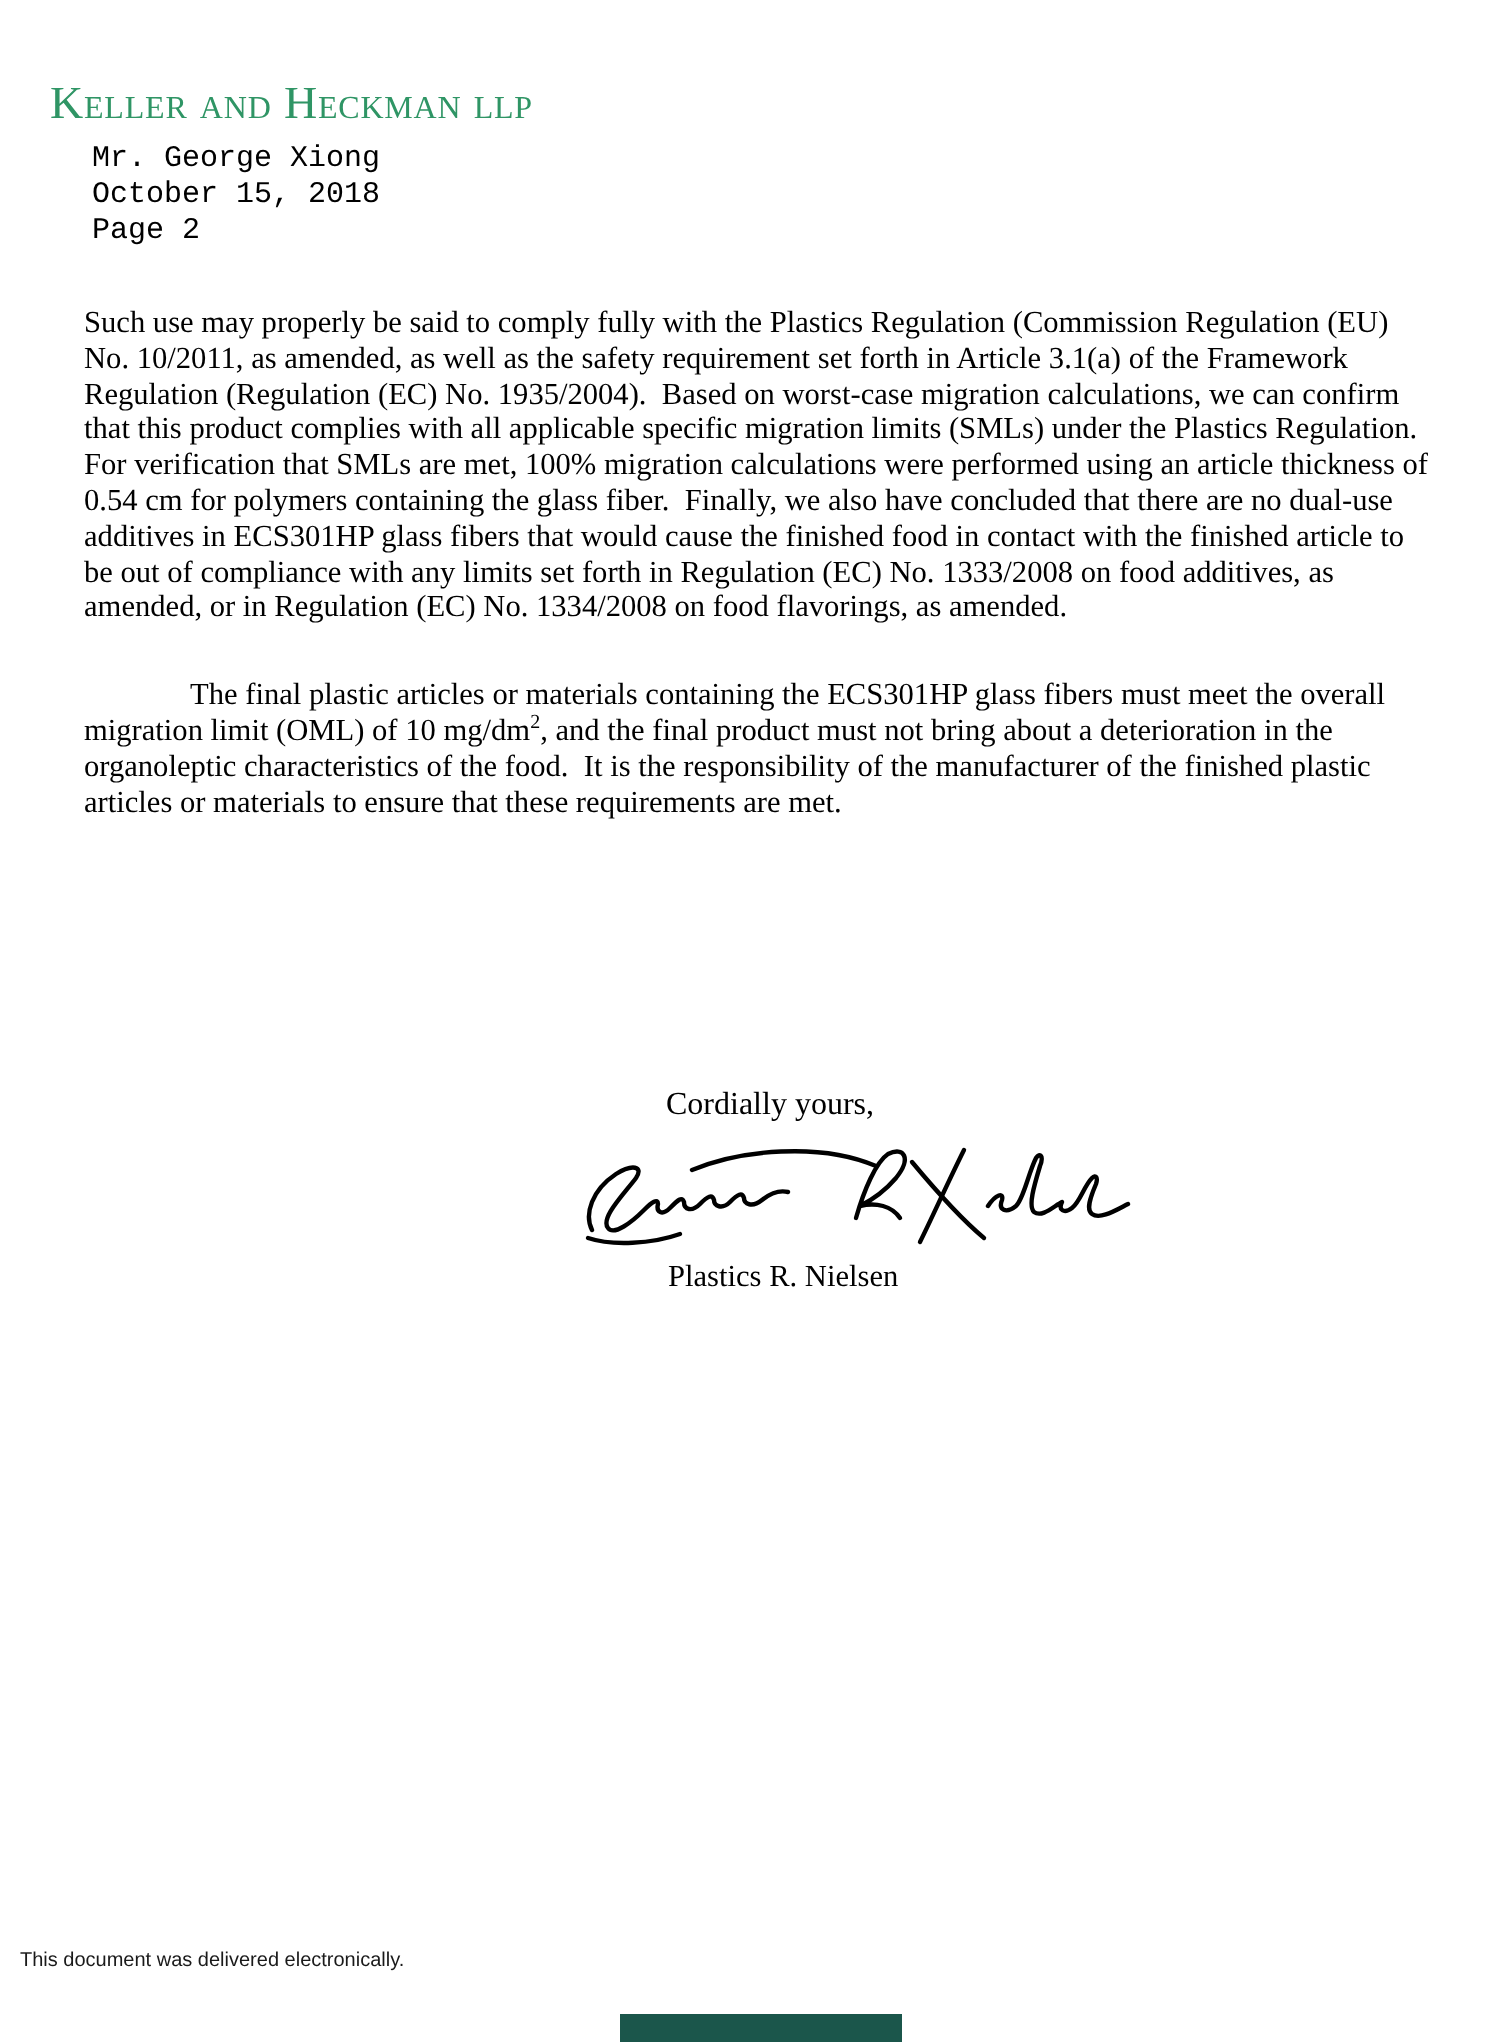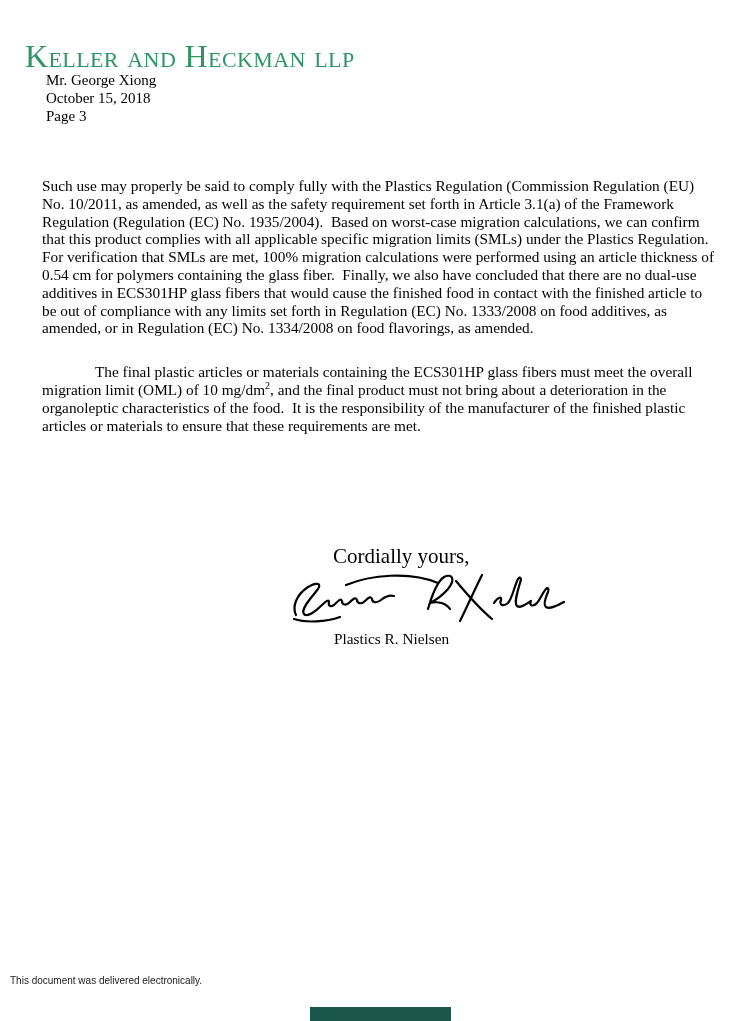--- a/index.html
+++ b/index.html
@@ -9,53 +9,54 @@
     height: 1021px;
     background: #ffffff;
     overflow: hidden;
     font-family: "Liberation Serif", serif;
     color: #000000;
   }
   .firm {
     position: absolute;
     left: 25px;
     top: 40px;
-    font-size: 32px;
+    font-size: 23px;
     line-height: 1;
     font-variant: small-caps;
     letter-spacing: 0.4px;
     white-space: nowrap;
   }
   .hdr-block {
     position: absolute;
     left: 46px;
     top: 71px;
     font-size: 15px;
     line-height: 18px;
+    font-family: Liberation Mono, monospace;
   }
   .body-text {
     position: absolute;
     left: 42px;
-    top: 177px;
+    top: 153px;
     width: 676px;
     font-size: 15.3px;
     line-height: 17.8px;
   }
   .body-text p {
     margin: 0 0 26px 0;
     white-space: pre-wrap;
     text-align: left;
   }
   .body-text p.indent { text-indent: 53px; }
   .body-text sup { font-size: 10px; line-height: 0; }
   .valediction {
     position: absolute;
     left: 333px;
     top: 544px;
-    font-size: 21px;
+    font-size: 16px;
   }
   .signature {
     position: absolute;
     left: 286px;
     top: 565px;
   }
   .signer {
     position: absolute;
     left: 334px;
     top: 630px;
@@ -80,21 +81,21 @@
 </head>
 <body>
 
 <div class="page">
 
   <div class="firm" style="color: rgb(47, 149, 101);">Keller and Heckman llp</div>
 
   <div class="hdr-block">
     <div>Mr. George Xiong</div>
     <div>October 15, 2018</div>
-    <div>Page 3</div>
+    <div>Page 2</div>
   </div>
 
   <div class="body-text">
     <p>Such use may properly be said to comply fully with the Plastics Regulation (Commission Regulation (EU) No. 10/2011, as amended, as well as the safety requirement set forth in Article 3.1(a) of the Framework Regulation (Regulation (EC) No. 1935/2004).  Based on worst-case migration calculations, we can confirm that this product complies with all applicable specific migration limits (SMLs) under the Plastics Regulation.  For verification that SMLs are met, 100% migration calculations were performed using an article thickness of 0.54 cm for polymers containing the glass fiber.  Finally, we also have concluded that there are no dual-use additives in ECS301HP glass fibers that would cause the finished food in contact with the finished article to be out of compliance with any limits set forth in Regulation (EC) No. 1333/2008 on food additives, as amended, or in Regulation (EC) No. 1334/2008 on food flavorings, as amended.</p>
     <p class="indent"><span>The final plastic articles or materials containing the ECS301HP glass fibers must meet the overall migration limit (OML) of 10 mg/dm</span><sup>2</sup><span>, and the final product must not bring about a deterioration in the organoleptic characteristics of the food.  It is the responsibility of the manufacturer of the finished plastic articles or materials to ensure that these requirements are met.</span></p>
   </div>
 
   <div class="valediction">Cordially yours,</div>
 
   <svg class="signature" width="285" height="72" viewBox="0 0 285 72" fill="none" stroke="#000000" stroke-width="2.2" stroke-linecap="round" stroke-linejoin="round">

